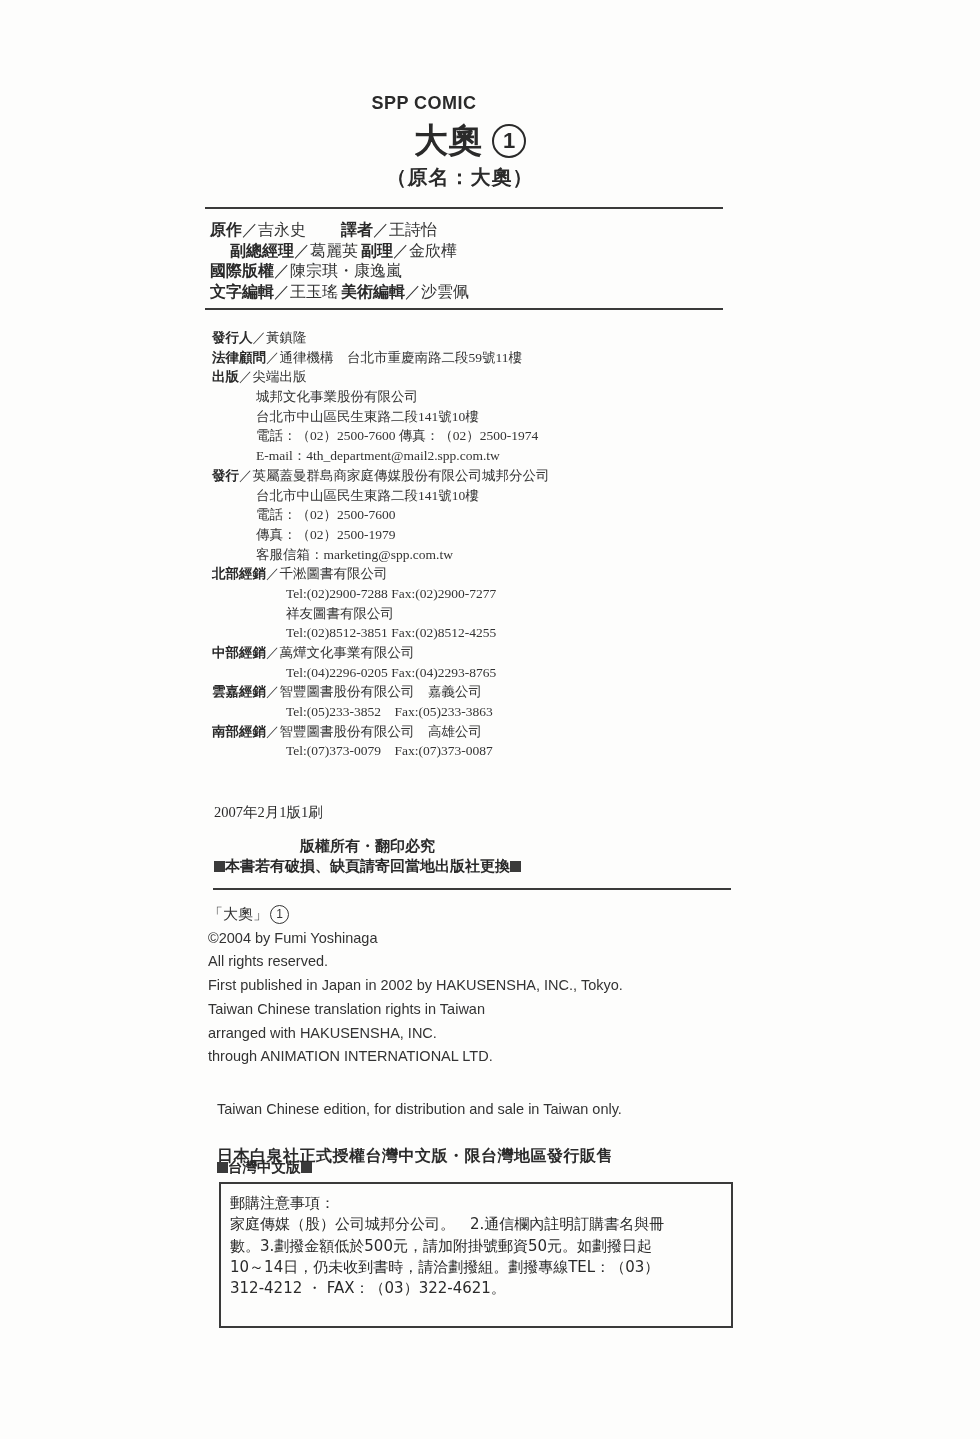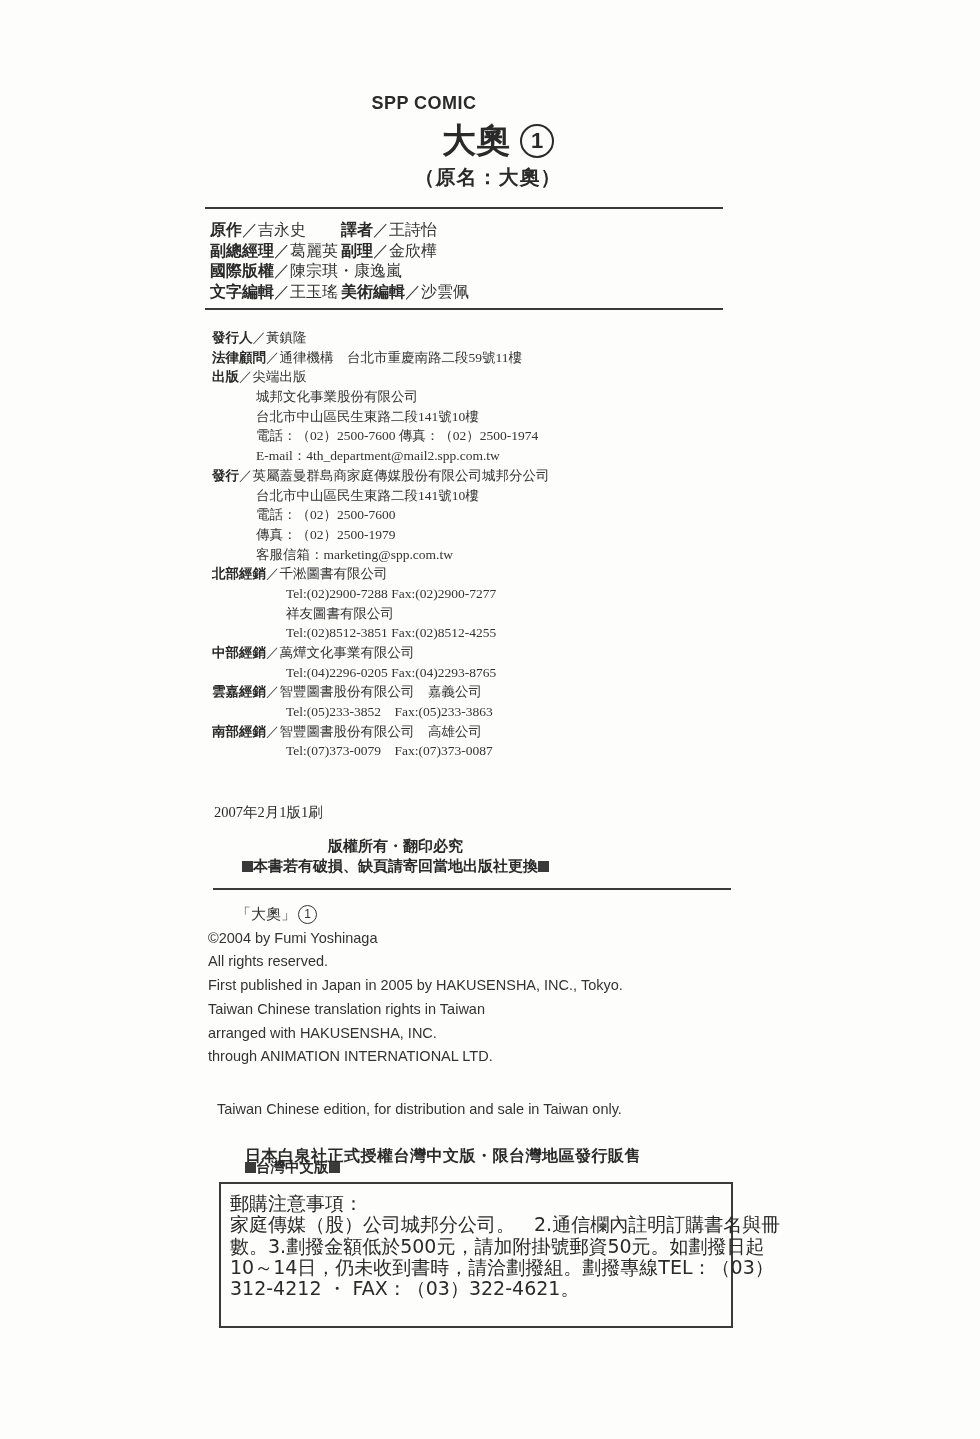--- a/index.html
+++ b/index.html
@@ -3,21 +3,21 @@
   <meta charset="utf-8">
   <style>
     html, body { margin: 0; padding: 0; }
     body {
       width: 980px; height: 1439px; background: #fdfdfc; position: relative; overflow: hidden;
       color: #2a2a2a;
       font-family: "DejaVu Sans", "Liberation Sans", sans-serif;
     }
     .abs { position: absolute; white-space: nowrap; }
     .sans { font-family: "Liberation Sans", "DejaVu Sans", sans-serif; }
-    .cjk { font-family: "DejaVu Sans", sans-serif; padding-left: 28px; }
+    .cjk { font-family: "DejaVu Sans", sans-serif; }
     .rule { position: absolute; height: 2px; background: #3a3a3a; }
 
     #series { left: 0; width: 848px; top: 93px; text-align: center; font-size: 18px; font-weight: bold; letter-spacing: 0.5px; }
     #title { left: 0; width: 940px; top: 118px; text-align: center; font-size: 34px; font-weight: bold; }
     #title .circled { display: inline-block; width: 30px; height: 30px; border: 2.5px solid #2a2a2a; border-radius: 50%; font-size: 22px; line-height: 30px; text-align: center; vertical-align: 4px; margin-left: 10px; font-family: "Liberation Sans", sans-serif; }
     #orig { left: 0; width: 920px; top: 164px; text-align: center; font-size: 20px; font-weight: bold; letter-spacing: 1px; }
 
     .credits { left: 210px; top: 220px; font-size: 16px; line-height: 20.5px; }
     .credits .row { display: block; }
     .credits .lbl { font-weight: bold; }
@@ -36,38 +36,38 @@
     .sq { display: inline-block; width: 11px; height: 11px; background: #3a3a3a; vertical-align: -1px; }
 
     .eng { left: 208px; top: 902px; font-size: 14.5px; line-height: 23.7px; font-family: "Liberation Sans", sans-serif; color: #333; }
     .eng .line { display: block; }
     .eng .jp-title { font-size: 15px; }
 
     #twed { left: 217px; top: 1101px; font-size: 14.5px; font-family: "Liberation Sans", sans-serif; color: #333; }
     #auth { left: 217px; top: 1122px; font-size: 16px; font-weight: bold; letter-spacing: 0.5px; margin-top: 24px; }
     #twlabel { left: 217px; top: 1158px; font-size: 14.5px; font-weight: bold; }
 
-    #mailbox { position: absolute; left: 219px; top: 1182px; width: 514px; height: 146px; border: 2px solid #3a3a3a; box-sizing: border-box; padding: 9px 12px 0 9px; font-size: 19px; line-height: 21.3px; color: #2a2a2a; }
+    #mailbox { position: absolute; left: 219px; top: 1182px; width: 514px; height: 146px; border: 2px solid #3a3a3a; box-sizing: border-box; padding: 9px 12px 0 9px; font-size: 15px; line-height: 21.3px; color: #2a2a2a; }
     #mailbox .line { display: block; white-space: nowrap; }
   </style>
 </head>
 <body>
 
 <div class="abs sans" id="series">SPP COMIC</div>
 <div class="abs cjk" id="title"><span>大奧</span><span class="circled">1</span></div>
 <div class="abs cjk" id="orig">（原名：大奧）</div>
 
 <div class="rule" style="left:205px; top:207px; width:518px;"></div>
 
 <div class="abs credits">
   <span class="row" style="position:relative;">
     <span class="lbl">原作</span><span class="val">／</span><span class="val">吉永史</span>
     <span class="col2"><span class="lbl">譯者</span><span class="val">／</span><span class="val">王詩怡</span></span>
   </span>
-  <span class="row" style="position:relative;">
+  <span class="row" style="position:relative;margin-left:20px;">
     <span class="lbl">副總經理</span><span class="val">／</span><span class="val">葛麗英</span>
     <span class="col2"><span class="lbl">副理</span><span class="val">／</span><span class="val">金欣樺</span></span>
   </span>
   <span class="row">
     <span class="lbl">國際版權</span><span class="val">／</span><span class="val">陳宗琪・康逸嵐</span>
   </span>
   <span class="row" style="position:relative;">
     <span class="lbl">文字編輯</span><span class="val">／</span><span class="val">王玉瑤</span>
     <span class="col2"><span class="lbl">美術編輯</span><span class="val">／</span><span class="val">沙雲佩</span></span>
   </span>
@@ -110,21 +110,21 @@
   <div>版權所有・翻印必究</div>
   <div><span class="sq"></span><span>本書若有破損、缺頁請寄回當地出版社更換</span><span class="sq"></span></div>
 </div>
 
 <div class="rule" style="left:213px; top:888px; width:518px;"></div>
 
 <div class="abs eng">
   <span class="line jp-title"><span class="cjk">「大奧」</span><span class="circled-sm" style="display:inline-block;width:17px;height:17px;border:1.5px solid #333;border-radius:50%;font-size:12px;line-height:17px;text-align:center;vertical-align:1px;margin-left:2px;">1</span></span>
   <span class="line">©2004 by Fumi Yoshinaga</span>
   <span class="line">All rights reserved.</span>
-  <span class="line">First published in Japan in 2005 by HAKUSENSHA, INC., Tokyo.</span>
+  <span class="line">First published in Japan in 2002 by HAKUSENSHA, INC., Tokyo.</span>
   <span class="line">Taiwan Chinese translation rights in Taiwan</span>
   <span class="line">arranged with HAKUSENSHA, INC.</span>
   <span class="line">through ANIMATION INTERNATIONAL LTD.</span>
 </div>
 
 <div class="abs" id="twed">Taiwan Chinese edition, for distribution and sale in Taiwan only.</div>
 <div class="abs cjk" id="auth">日本白泉社正式授權台灣中文版・限台灣地區發行販售</div>
 <div class="abs cjk" id="twlabel"><span class="sq"></span><span>台灣中文版</span><span class="sq"></span></div>
 
 <div id="mailbox" class="cjk">

